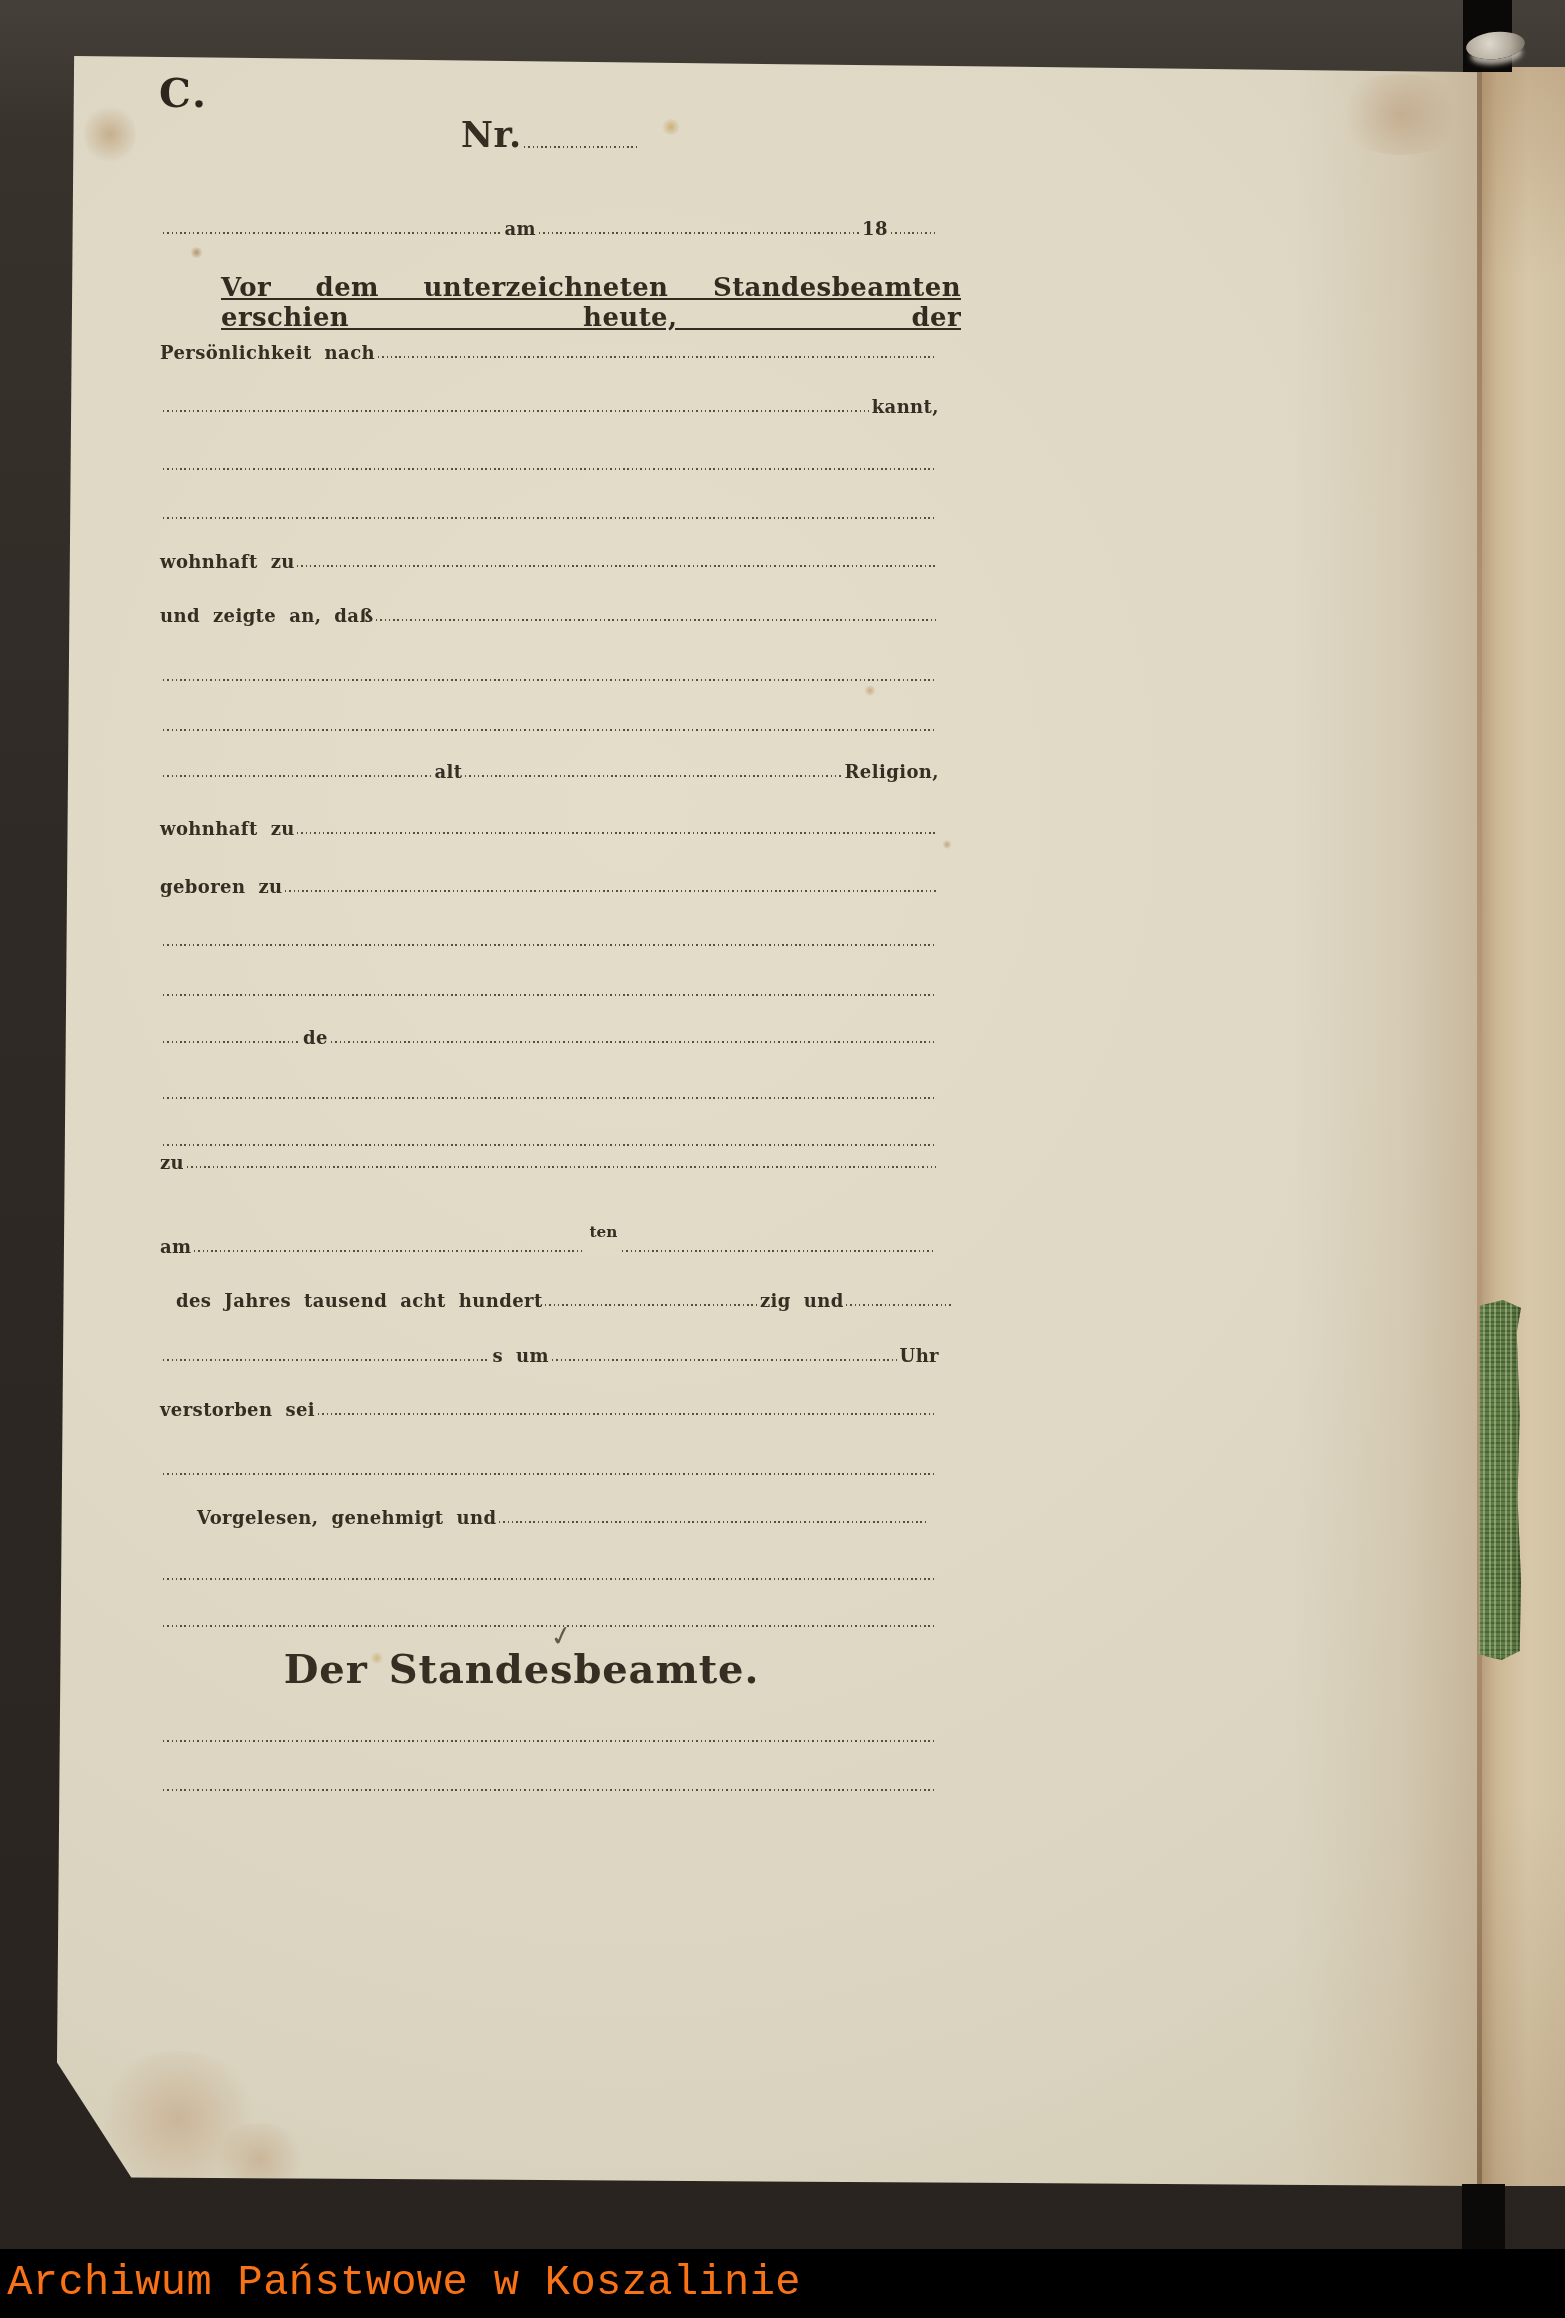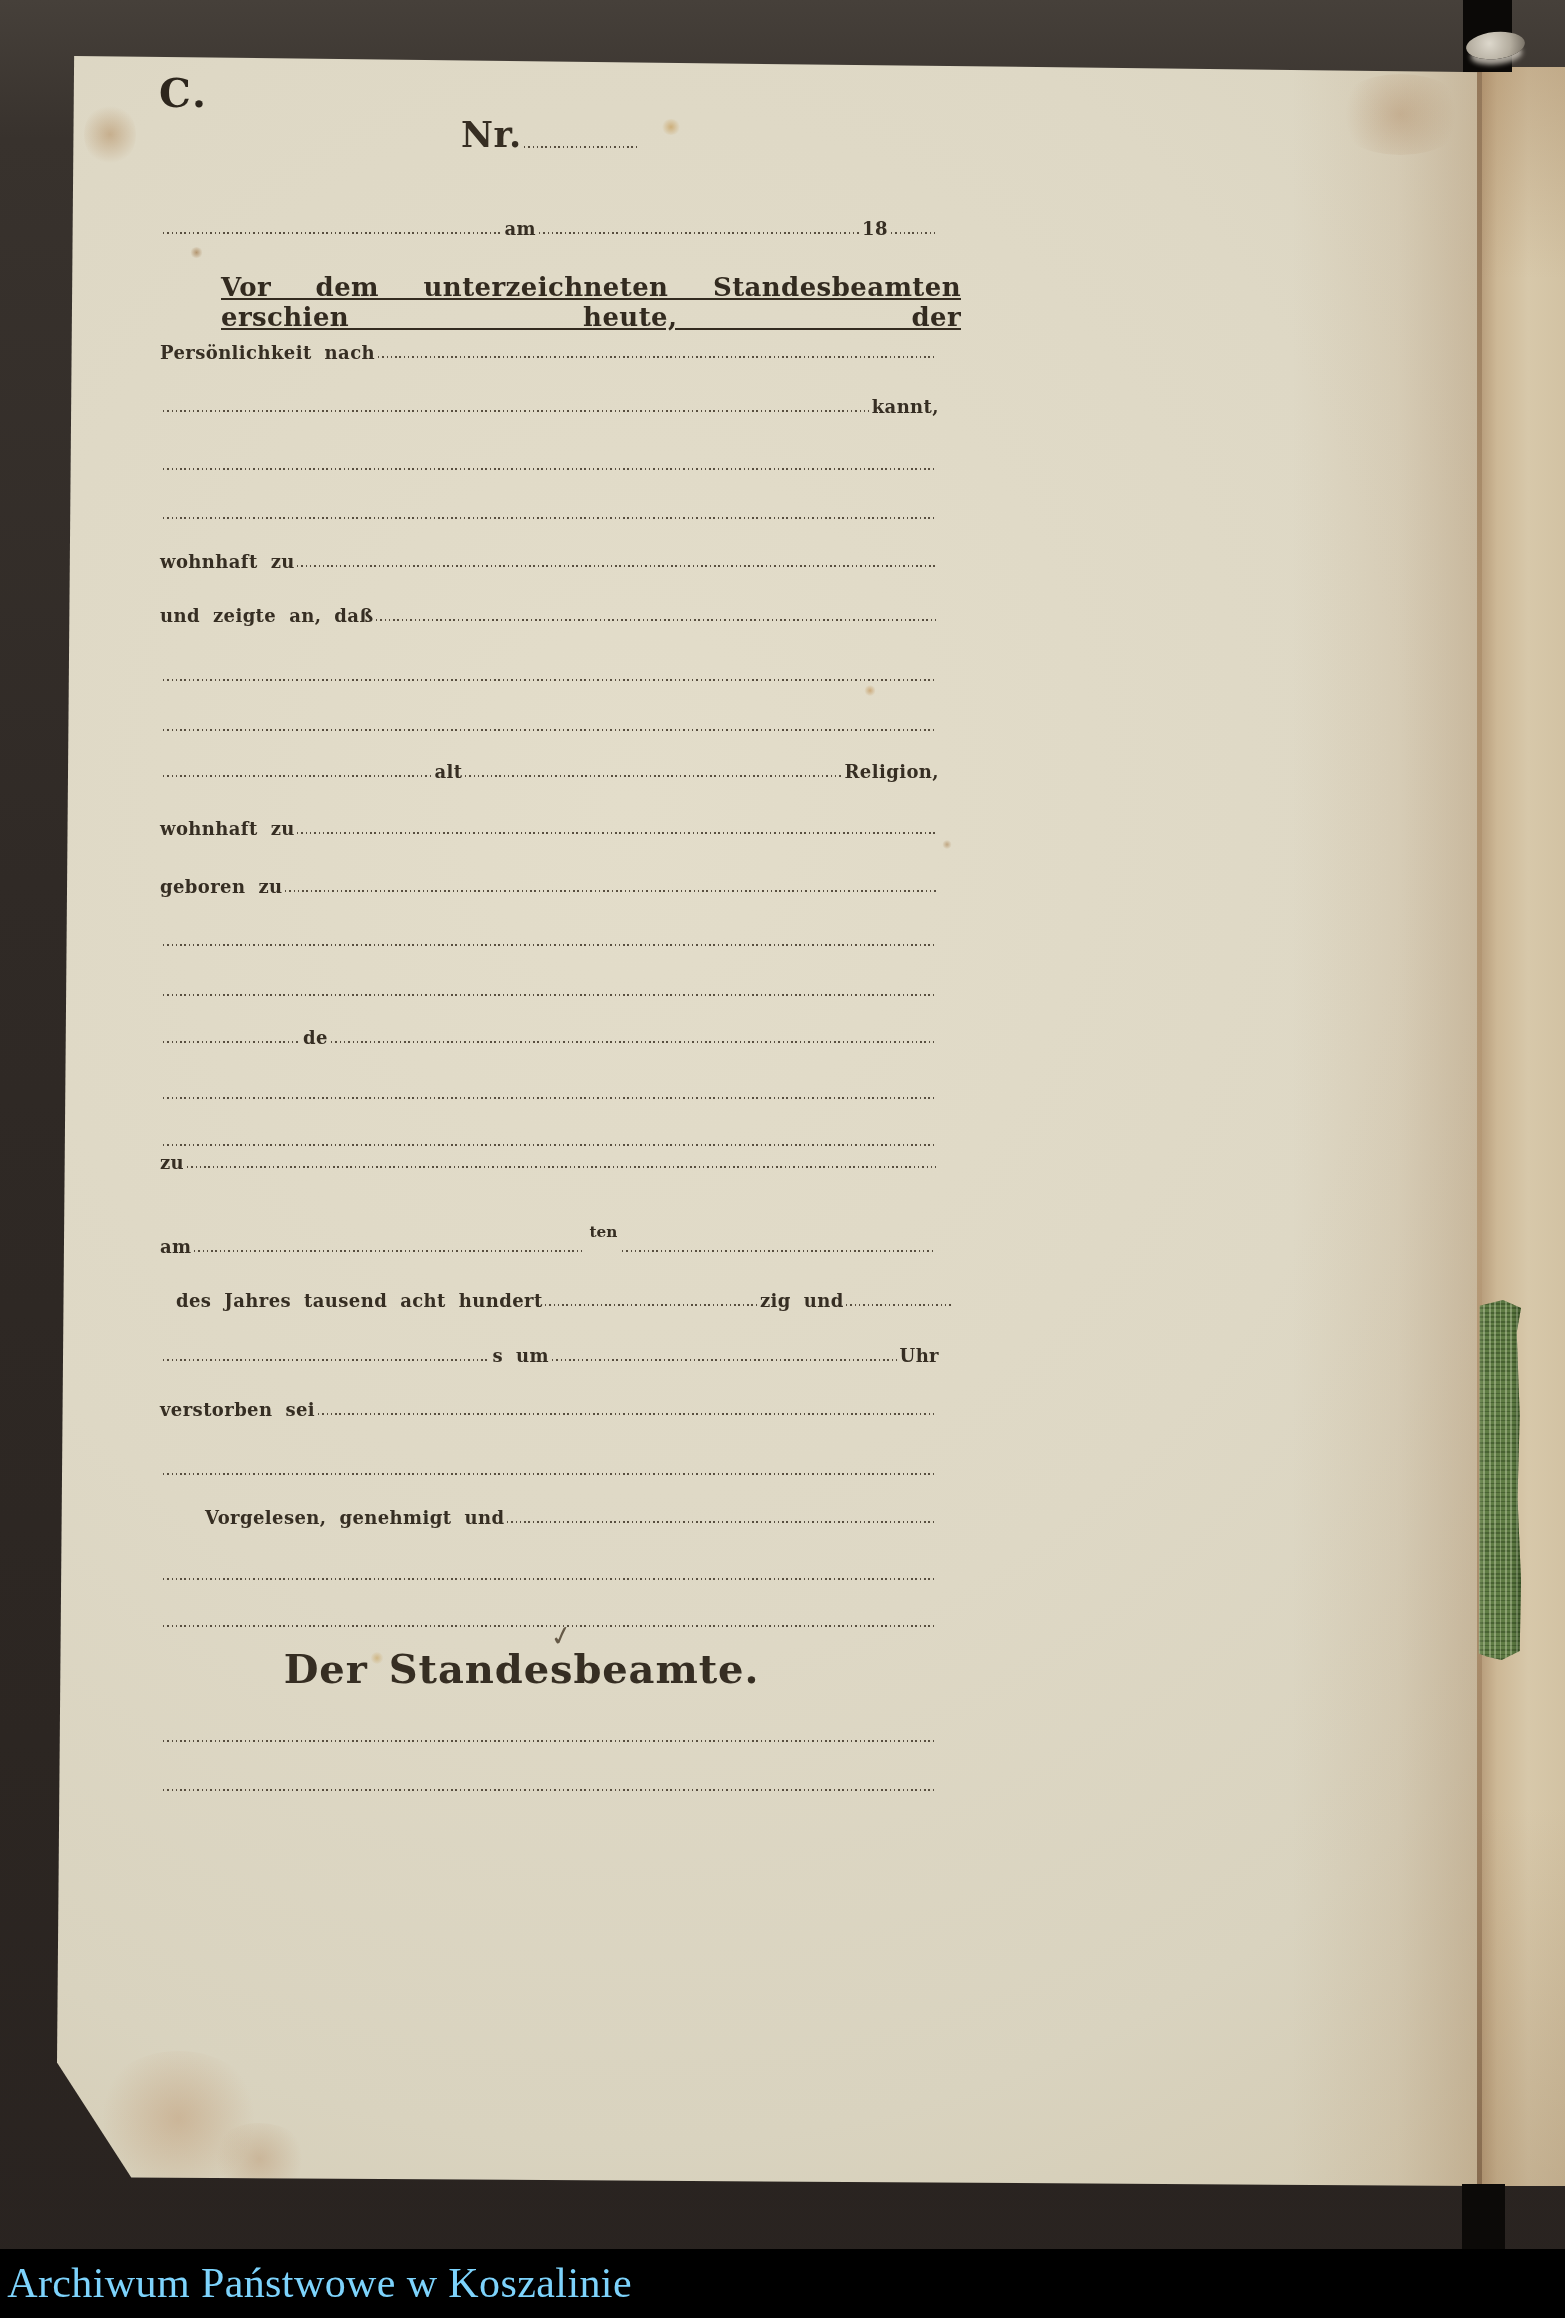--- a/index.html
+++ b/index.html
@@ -44,22 +44,22 @@
   
   .ribbon{position:absolute;left:1478px;top:1300px;width:43px;height:360px;
           background-color:#5f7c44;
           background-image:
             repeating-linear-gradient(90deg,rgba(245,250,220,.30) 0 1.8px,rgba(245,250,220,0) 1.8px 5.4px),
             repeating-linear-gradient(0deg,rgba(18,38,8,.30) 0 1.8px,rgba(18,38,8,0) 1.8px 4.5px);
           box-shadow:inset -4.5px 0 6.3px rgba(10,25,5,.35), inset 3.6px 0 4.5px rgba(255,255,235,.18);
           clip-path:polygon(4% 1.6%,58% 0%,100% 2.2%,90% 9%,97% 32%,92% 55%,100% 78%,97% 97.5%,55% 100%,20% 99%,2% 98.2%);}
   
   .bar{position:absolute;left:0;right:0;top:2249px;height:70px;background:#000;}
-  .bar span{position:absolute;left:7.2px;top:7.2px;font-family:Liberation Serif, serif;
-            font-size:42px;line-height:54px;color:#7dd3fc;letter-spacing:0.4px;}
+  .bar span{position:absolute;left:7.2px;top:7.2px;font-family:Liberation Mono, monospace;
+            font-size:42px;line-height:54px;color:#f97316;letter-spacing:0.4px;}
 </style>
 </head>
 <body>
 
 <div id="shot">
 
   <div class="page">
 
     <div class="cletter">C.</div>
 
@@ -177,21 +177,21 @@
 
     <div class="row" style="top:1327px;">
       <span class="lbl">verstorben sei</span>
       <span class="dot"></span>
     </div>
 
     <div class="row" style="top:1387px;">
         <span class="dot"></span>
       </div>
 
-    <div class="row" style="top:1435px;left:148px;width:734px;">
+    <div class="row" style="top:1435px;left:140px;width:734px;">
       <span class="lbl">Vorgelesen, genehmigt und</span>
       <span class="dot"></span>
     </div>
 
     <div class="row" style="top:1492px;">
         <span class="dot"></span>
       </div>
     <div class="row" style="top:1539px;">
         <span class="dot"></span>
       </div>

